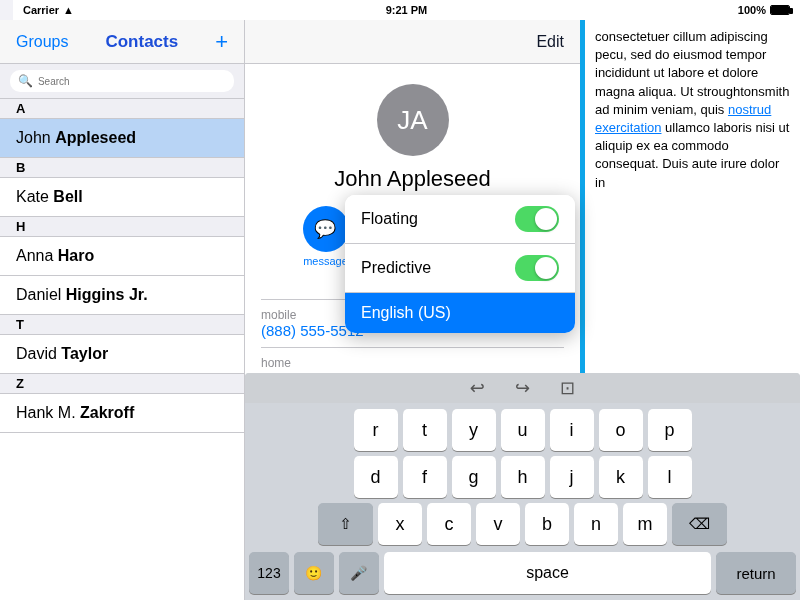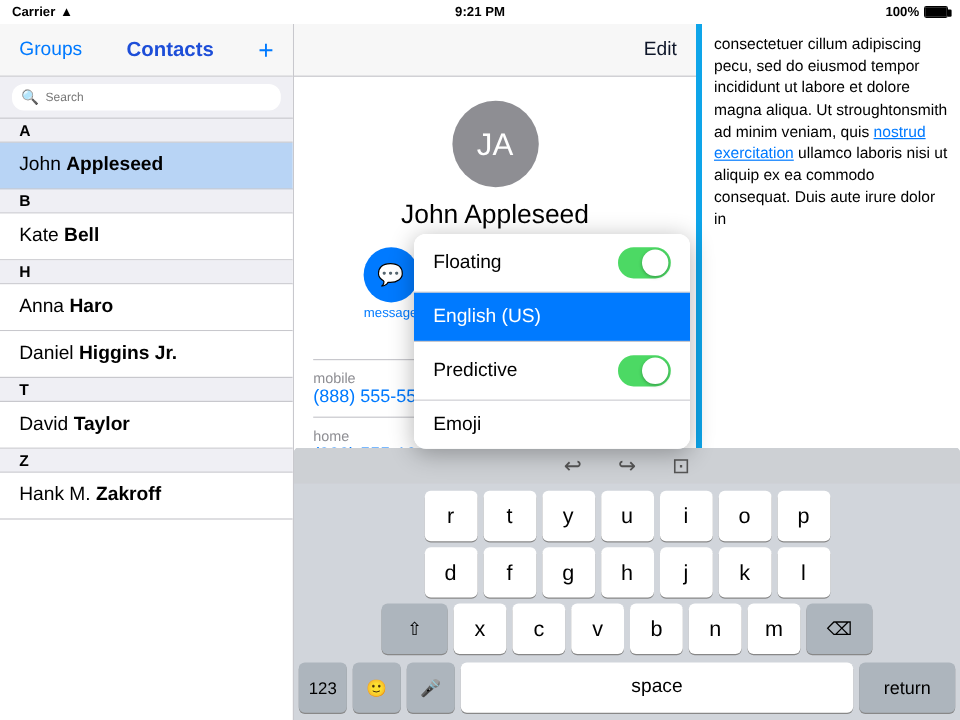--- a/index.html
+++ b/index.html
@@ -8,21 +8,21 @@
       height: 600px;
       overflow: hidden;
       font-family: -apple-system, 'Helvetica Neue', Arial, sans-serif;
       background: #f2f2f7;
       position: relative;
     }
 
     
     .status-bar {
       position: absolute;
-      top: 0; left: 0; right: 0;
+      top: 0; left: 13px; right: 0;
       height: 20px;
       background: #fff;
       display: flex;
       align-items: center;
       justify-content: space-between;
       padding: 0 10px;
       font-size: 11px;
       font-weight: 600;
       z-index: 100;
     }
@@ -503,31 +503,28 @@
   </div>
 </div>
 
 <div class="context-menu">
   <div class="menu-item">
     <span>Floating</span>
     <div class="toggle-switch">
       <div class="toggle-knob"></div>
     </div>
   </div>
-  <div class="menu-item selected">
-    <span>English (US)</span>
-  </div>
   <div class="menu-item">
     <span>Predictive</span>
     <div class="toggle-switch">
       <div class="toggle-knob"></div>
     </div>
   </div>
-  <div class="menu-item">
-    <span>Emoji</span>
+  <div class="menu-item selected">
+    <span>English (US)</span>
   </div>
 </div>
 
 <div class="keyboard-overlay">
   <div class="kbd-undo-row">
     <span class="kbd-undo-btn">↩</span>
     <span class="kbd-undo-btn">↪</span>
     <span class="kbd-undo-btn">⊡</span>
   </div>
   <div class="kbd-main">

